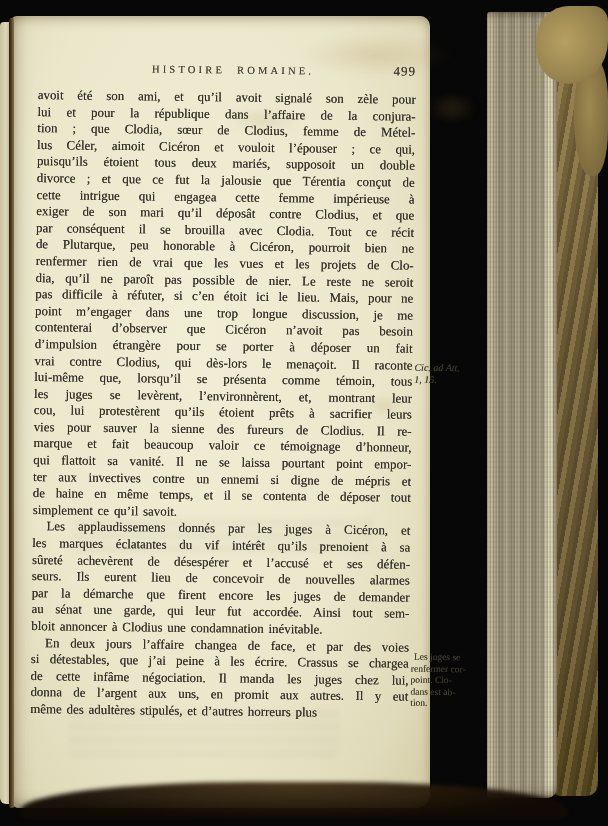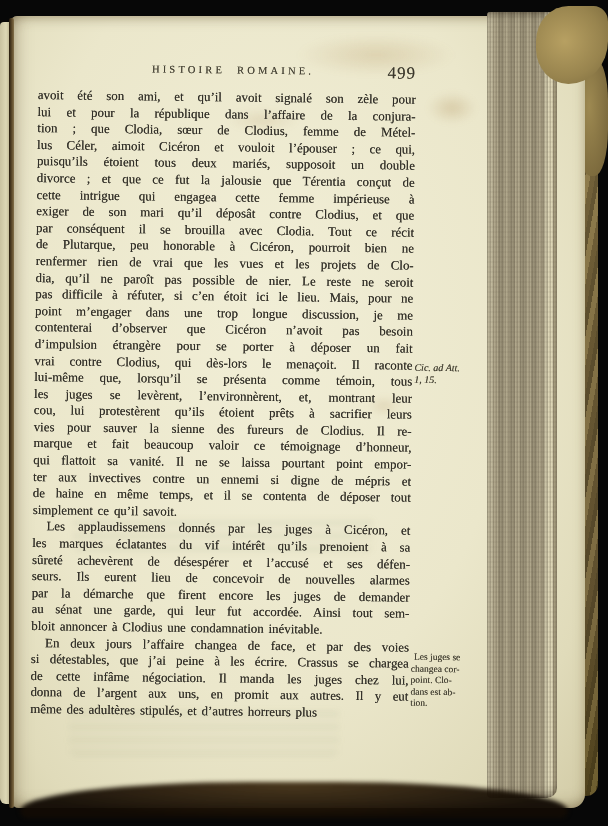--- a/index.html
+++ b/index.html
@@ -13,21 +13,21 @@
     position:absolute;left:0;top:22px;width:11px;height:782px;
     background:linear-gradient(90deg,#c9c2a0,#ddd7b5 55%,#b3aa86);
     border-radius:4px 0 0 6px;
   }
   .gutter-line{
     position:absolute;left:9px;top:18px;width:5px;height:790px;z-index:5;
     background:linear-gradient(90deg,#271c0e,#5f4c2c 60%,#83704a);
     border-radius:2px;
   }
   .page{
-    position:absolute;left:11px;top:16px;width:574px;height:792px;z-index:2;
+    position:absolute;left:11px;top:16px;width:419px;height:792px;z-index:2;
     background:radial-gradient(ellipse at 45% 38%,#f1eed6 0%,#ebe7cb 55%,#e0dbba 82%,#d2cba6 100%);
     border-radius:6px 10px 14px 8px;
     box-shadow:inset 14px 0 18px -12px rgba(90,70,40,.55), inset -8px 0 12px -8px rgba(120,100,60,.35), inset 0 10px 14px -10px rgba(100,80,45,.5), inset 0 -12px 16px -12px rgba(80,60,30,.5);
   }
   .tilt{position:absolute;inset:0;transform:rotate(0.7deg);transform-origin:20px 60px;}
   .fore-edge{
     position:absolute;left:487px;top:12px;width:70px;height:786px;z-index:3;
     background:
       repeating-linear-gradient(0deg, rgba(60,50,35,.05) 0 2px, rgba(0,0,0,0) 2px 5px),
       repeating-linear-gradient(90deg, rgba(70,60,45,.22) 0 1px, rgba(0,0,0,0) 1px 2px, rgba(90,80,60,.12) 2px 3px),
@@ -69,21 +69,21 @@
   .ghost1{left:62px;top:498px;width:300px;height:38px;background:repeating-linear-gradient(0deg,rgba(108,118,82,.08) 0 6px,rgba(0,0,0,0) 6px 13px);}
   .ghost2{left:58px;top:688px;width:270px;height:52px;background:repeating-linear-gradient(0deg,rgba(108,118,82,.07) 0 6px,rgba(0,0,0,0) 6px 13px);}
   
   .header-row{position:absolute;left:27px;top:46px;width:378px;height:22px;color:#3a372c;}
   .running-title{
     text-align:center;transform:translateX(6px);
     font-size:10.5px;letter-spacing:3.2px;word-spacing:6px;
     color:#444134;text-shadow:0 0 .5px rgba(60,55,40,.7);
   }
   .pagenum{
-    position:absolute;right:0;top:-3px;font-size:17px;letter-spacing:1px;
+    position:absolute;right:0;top:-3px;font-size:13px;letter-spacing:1px;
     color:#3a372c;text-shadow:0 0 .5px rgba(60,55,40,.6);text-align:center;
   }
   #body-text{
     position:absolute;left:27px;top:71px;width:378px;
     font-size:12.9px;line-height:16.6px;color:#32302a;
     text-shadow:0 0 .45px rgba(55,50,38,.85);
   }
   .tline{white-space:nowrap;text-align:justify;text-align-last:justify;word-spacing:1px;}
   .tline.noj{text-align-last:left;word-spacing:1.6px;}
   .tline.ind{text-indent:14px;}
@@ -160,21 +160,21 @@
         <div class="tline">donna de l’argent aux uns, en promit aux autres. Il y eut</div>
         <div class="tline noj">même des adultères stipulés, et d’autres horreurs plus</div>
       </div>
 
     <div class="margin-note" id="note-0">
         <div class="nline">Cic. ad Att.</div>
         <div class="nline">1, 15.</div>
       </div>
     <div class="margin-note" id="note-1">
         <div class="nline">Les juges se</div>
-        <div class="nline">changea cor-</div>
+        <div class="nline">renfermer cor-</div>
         <div class="nline">point. Clo-</div>
         <div class="nline">dans est ab-</div>
         <div class="nline">tion.</div>
       </div>
   </div>
 </div>
 
 <div class="bottom-shadow"></div>
 
 </body></html>

